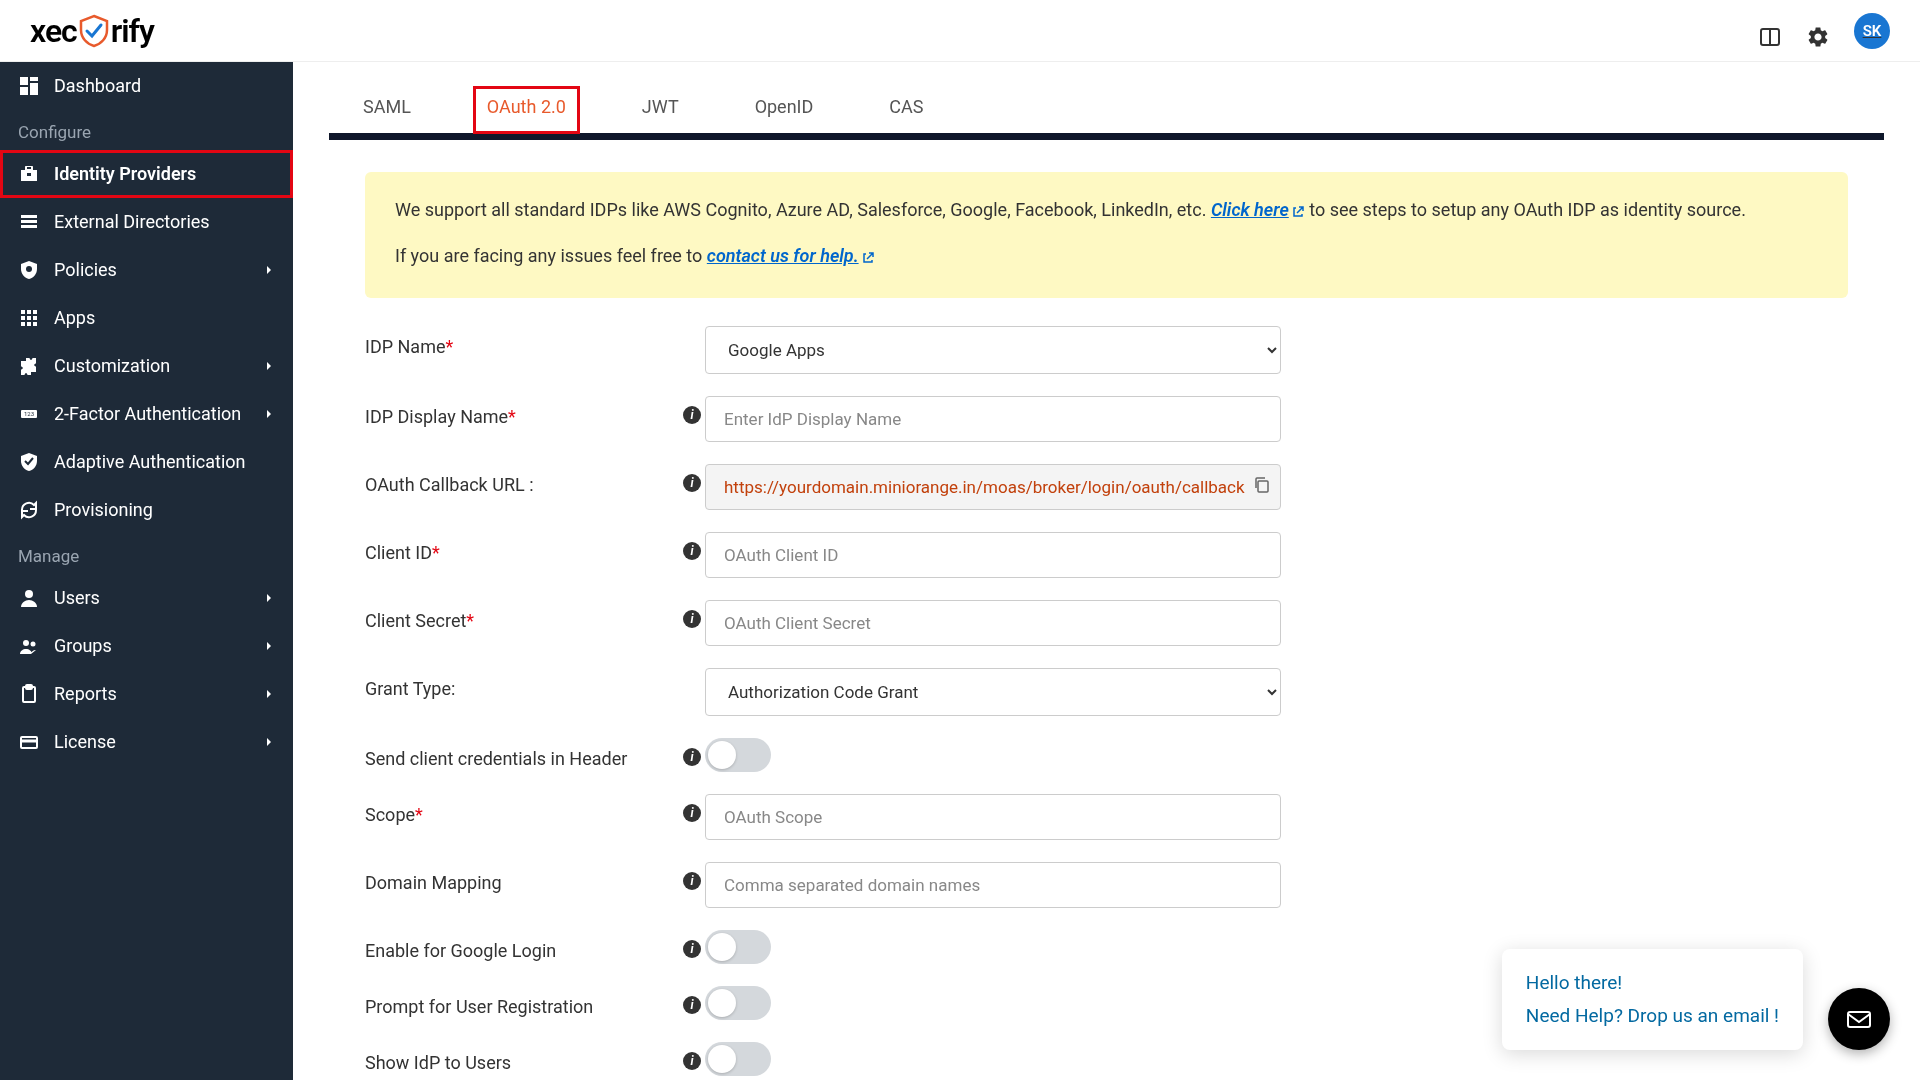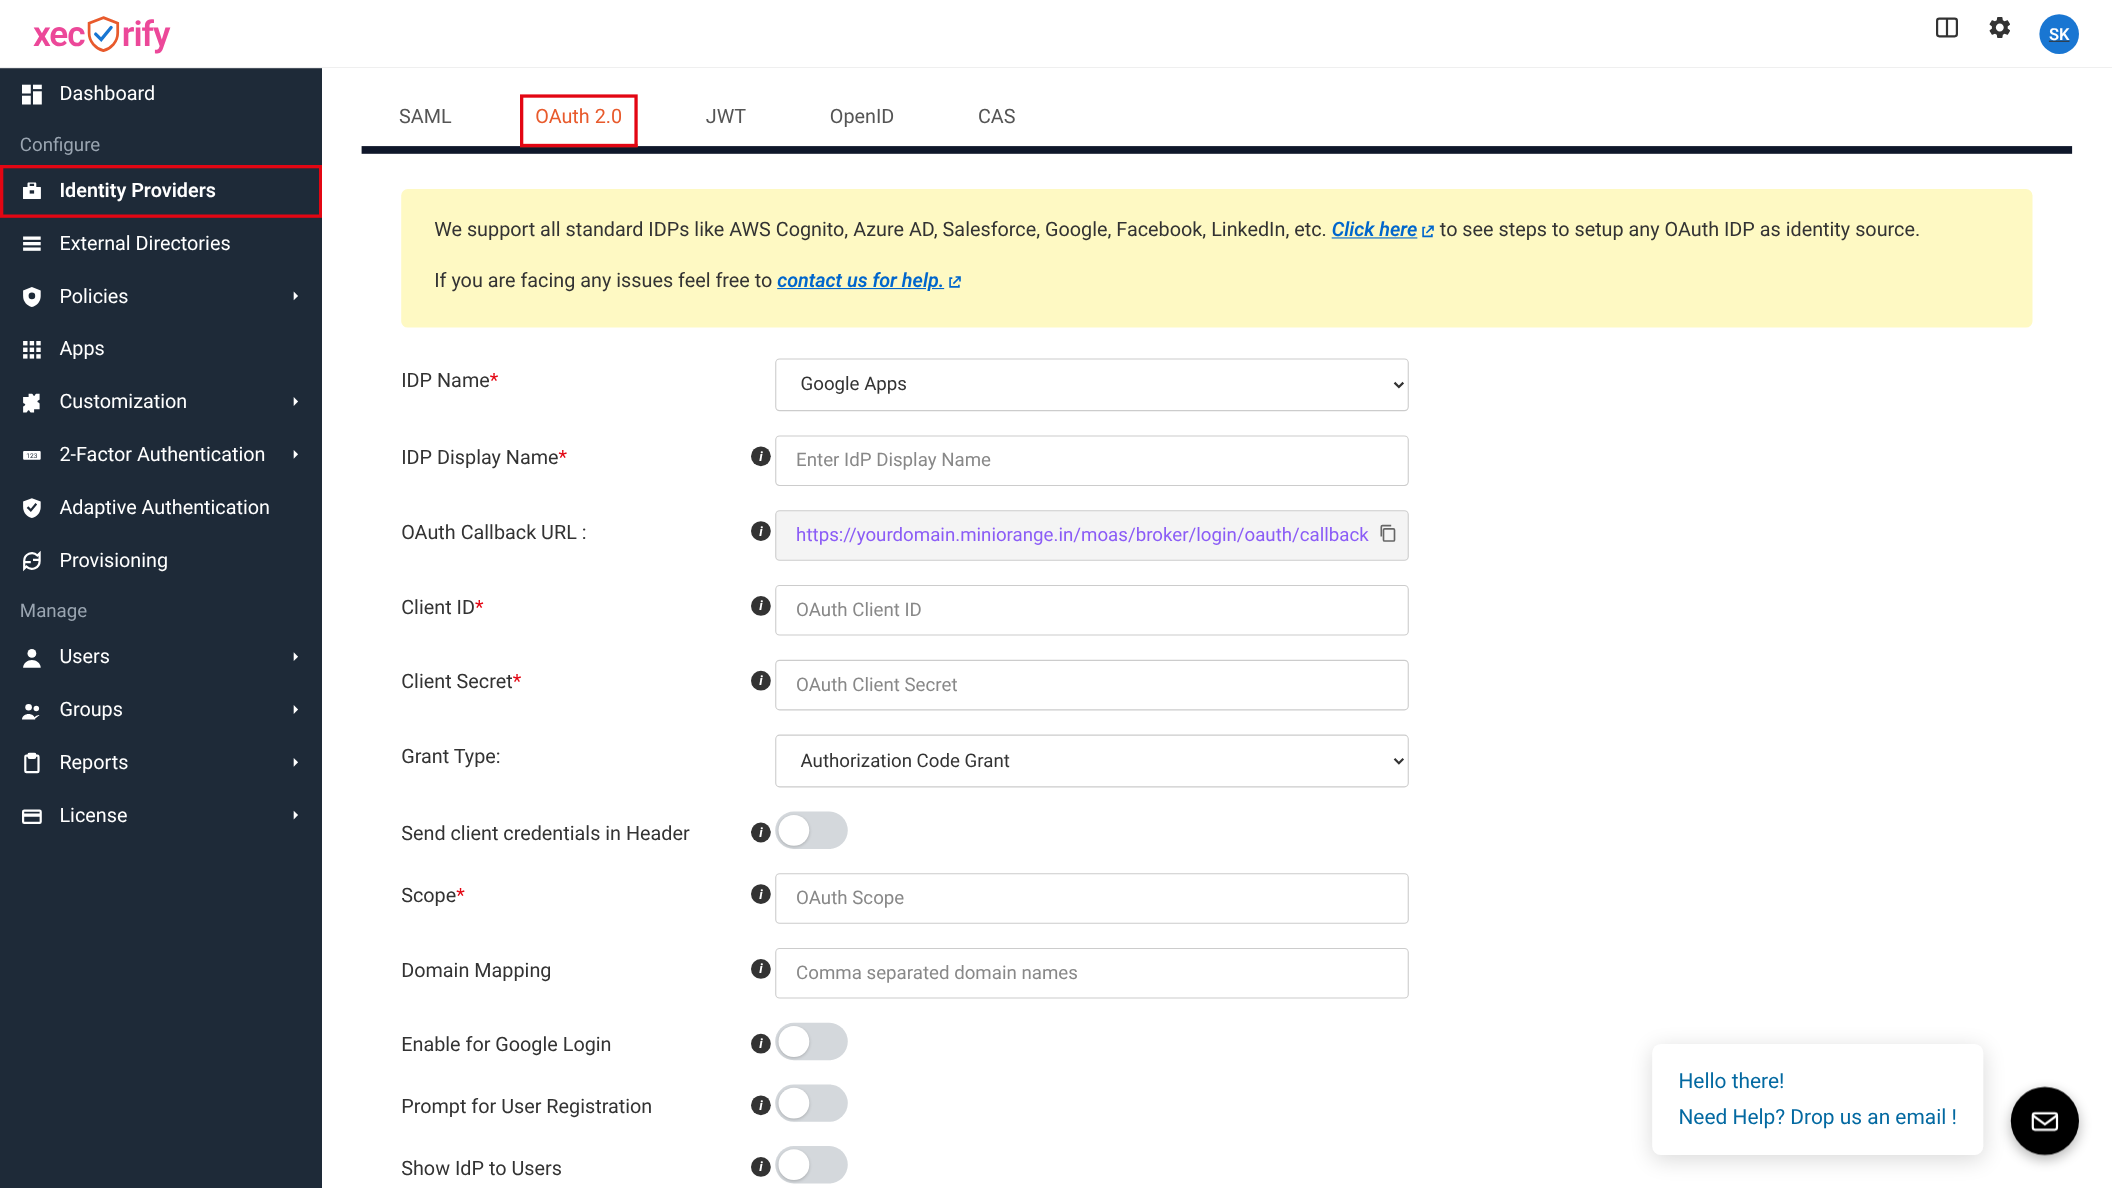--- a/index.html
+++ b/index.html
@@ -1,20 +1,20 @@
 <!DOCTYPE html>
 <html><head>
 <meta charset="utf-8">
 <style>
 * { box-sizing: border-box; margin: 0; padding: 0; }
 body { font-family: -apple-system, BlinkMacSystemFont, "Segoe UI", Roboto, Helvetica, Arial, sans-serif; background: #fff; color: #333; width: 1920px; height: 1080px; overflow: hidden; }
 .header { height: 62px; display: flex; align-items: center; justify-content: space-between; padding: 0 30px; border-bottom: 1px solid #eee; background: #fff; }
-.logo { display: flex; align-items: center; font-size: 32px; font-weight: 600; color: #ec4899; letter-spacing: -1px; }
+.logo { display: flex; align-items: center; font-size: 32px; font-weight: 600; color: #000000; letter-spacing: -1px; }
 .logo svg { margin: 0 2px; }
-.header-right { display: flex; align-items: flex-start; gap: 24px; text-decoration: underline; }
+.header-right { display: flex; align-items: flex-end; gap: 24px; text-decoration: underline; }
 .header-icon { color: #333; cursor: pointer; display:flex; align-items:center;}
 .avatar { width: 36px; height: 36px; border-radius: 50%; background: #1976d2; color: #fff; display: flex; align-items: center; justify-content: center; font-weight: 600; font-size: 15px; }
 .container { display: flex; height: calc(1080px - 62px); }
 .sidebar { width: 293px; background: #1e2a38; color: #fff; overflow-y: auto; flex-shrink: 0; }
 .nav-item { display: flex; align-items: flex-start; padding: 13px 18px; cursor: pointer; font-size: 18px; gap: 14px; position: relative; }
 .nav-item.active { outline: 3px solid #e30613; outline-offset: -3px; font-weight: 600; }
 .nav-icon { width: 22px; height: 22px; display: flex; align-items: center; justify-content: center; flex-shrink: 0; }
 .nav-chevron { margin-left: auto; }
 .nav-section { padding: 12px 18px 8px; font-size: 17px; color: #9aa5b1; }
 .main { flex: 1; background: #fff; overflow-y: auto; padding: 0 36px 40px; }
@@ -25,21 +25,21 @@
 .info-box a { color: #0066cc; font-style: italic; font-weight: 600; text-decoration: underline; }
 .ext-icon { display: inline-block; vertical-align: text-top; margin-left: 2px; }
 .form { padding: 0 36px; }
 .form-row { display: flex; align-items: flex-start; margin-bottom: 22px; }
 .form-label { width: 340px; font-size: 18px; color: #333; padding-top: 10px; display: flex; align-items: flex-start; }
 .label-text { flex: 1; }
 .req { color: #e30613; }
 .info-dot { width: 18px; height: 18px; border-radius: 50%; background: #333; color: #fff; display: inline-flex; align-items: center; justify-content: center; font-size: 12px; font-weight: bold; font-style: italic; margin-right: 4px; cursor: help; flex-shrink: 0; }
 .form-control { width: 576px; }
 select, input[type=text] { width: 100%; padding: 12px 18px; border: 1px solid #ccc; border-radius: 4px; font-size: 17px; color: #333; background: #fff; font-family: inherit; }
-input[readonly] { background: #f4f4f4; color: #8b5cf6; }
+input[readonly] { background: #f4f4f4; color: #c2410c; }
 input::placeholder { color: #888; }
 .copy-wrap { position: relative; }
 .copy-btn { position: absolute; right: 10px; top: 50%; transform: translateY(-50%); cursor: pointer; color: #666; }
 .toggle { width: 66px; height: 34px; background: #d4d8dc; border-radius: 17px; position: relative; cursor: pointer; }
 .toggle::after { content: ""; position: absolute; width: 28px; height: 28px; background: #fff; border-radius: 50%; top: 3px; left: 3px; box-shadow: 0 1px 3px rgba(0,0,0,0.2); }
 .chat-popup { position: fixed; bottom: 30px; right: 117px; background: #fff; border-radius: 8px; box-shadow: 0 4px 20px rgba(0,0,0,0.15); padding: 18px 24px; font-size: 19px; line-height: 1.7; color: #0369a1; }
 .chat-popup::after { content: ""; position: absolute; right: -10px; bottom: 24px; border: 10px solid transparent; border-left-color: #fff; }
 .chat-fab { position: fixed; bottom: 30px; right: 30px; width: 62px; height: 62px; border-radius: 50%; background: #000; display: flex; align-items: center; justify-content: center; cursor: pointer; box-shadow: 0 4px 12px rgba(0,0,0,0.3); }
 </style>
 </head>

